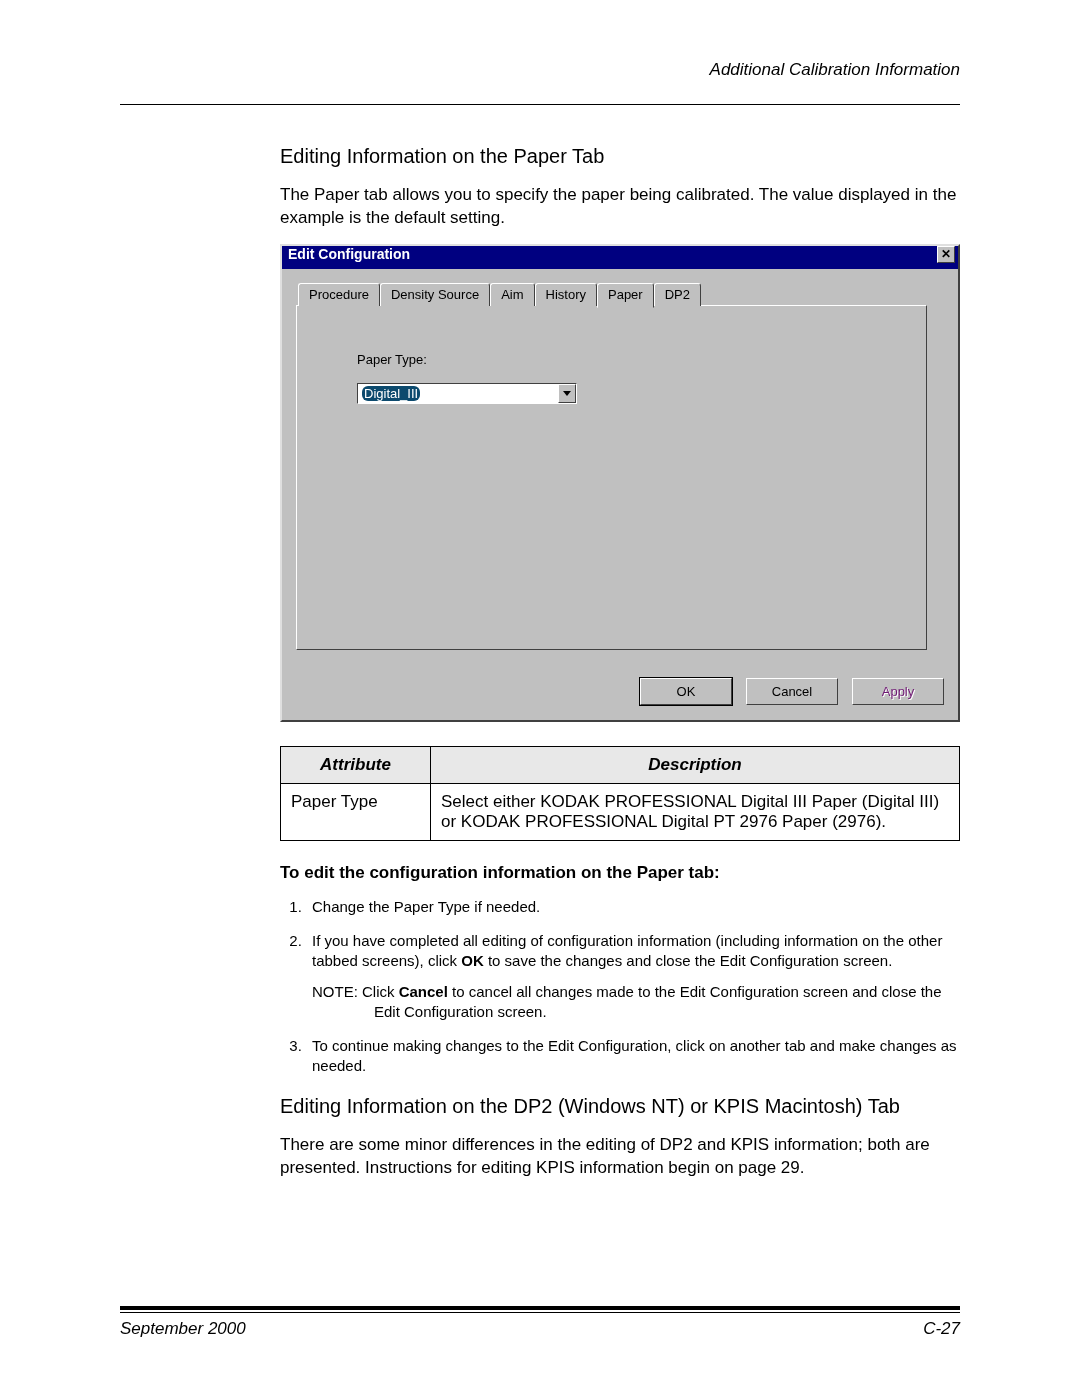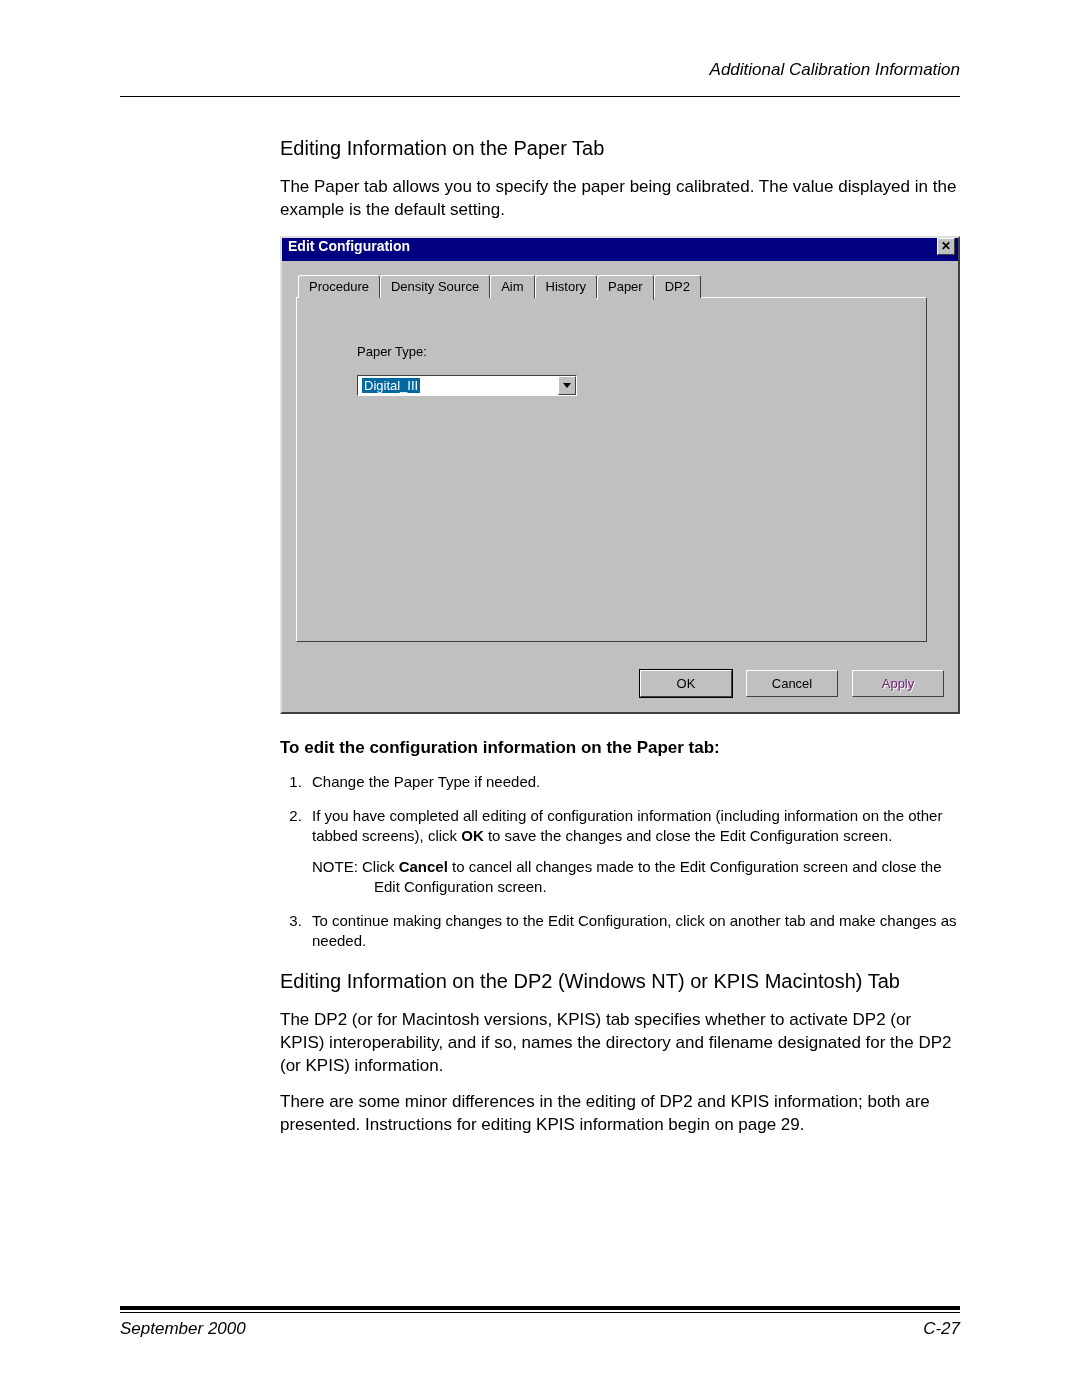--- a/index.html
+++ b/index.html
@@ -17,21 +17,21 @@
     position: absolute;
     left: 120px;
     top: 60px;
     width: 840px;
     height: 1280px;
   }
   .header {
     font-style: italic;
     font-size: 17px;
     text-align: right;
-    padding-bottom: 16px;
+    padding-bottom: 24px;
     border-bottom: 1px solid #000;
     margin-bottom: 40px;
   }
   .content {
     margin-left: 160px;
     width: 680px;
   }
   .h1 {
     font-weight: normal;
     font-size: 20px;
@@ -126,23 +126,24 @@
     border-right: 1px solid #fff;
     border-bottom: 1px solid #fff;
   }
   .combo-text {
     flex: 1;
     background: #fff;
     padding: 2px 4px;
     font-size: 13px;
   }
   .combo-text span {
-    background: #0369a1;
+    background: #0c4a6e;
     color: #fff;
     padding: 0 2px;
+    border-radius: 6px;
   }
   .combo-btn {
     width: 18px;
     background: #c0c0c0;
     border: 1px solid;
     border-color: #fff #404040 #404040 #fff;
     display: flex; align-items: center; justify-content: center;
   }
   .combo-btn::after {
     content:"";
@@ -258,36 +259,47 @@
           </div>
         </div>
         <div class="dlg-buttons">
           <div class="winbtn default">OK</div>
           <div class="winbtn">Cancel</div>
           <div class="winbtn disabled">Apply</div>
         </div>
       </div>
     </div>
 
+    <table class="attr">
+      <tbody>
+          <tr>
+        <th>Attribute</th>
+        <th>Description</th>
+      </tr>
+      <tr>
+        <td>Paper Type</td>
+        <td>Select either KODAK PROFESSIONAL Digital III Paper (Digital III) or KODAK PROFESSIONAL Digital PT 2976 Paper (2976).</td>
+      </tr>
+    </tbody>
+      </table>
 
     <div class="subhead">To edit the configuration information on the Paper tab:</div>
 
     <ol class="steps">
       <li>Change the Paper Type if needed.</li>
       <li>
         <span>If you have completed all editing of configuration information (including information on the other tabbed screens), click </span><b>OK</b><span> to save the changes and close the Edit Configuration screen.</span>
         <div class="note">
           <span>NOTE:  Click </span><b>Cancel</b><span> to cancel all changes made to the Edit Configuration screen and close the Edit Configuration screen.</span>
         </div>
       </li>
       <li>To continue making changes to the Edit Configuration, click on another tab and make changes as needed.</li>
     </ol>
 
     <div class="h1">Editing Information on the DP2 (Windows NT) or KPIS Macintosh) Tab</div>
-    <div class="p">The DP2 (or for Macintosh versions, KPIS) tab specifies whether to activate DP2 (or KPIS) interoperability, and if so, names the directory and filename designated for the DP2 (or KPIS) information.</div>
     <div class="p">There are some minor differences in the editing of DP2 and KPIS information; both are presented. Instructions for editing KPIS information begin on page 29.</div>
   </div>
 </div>
 
 <div class="footer">
   <div class="footer-inner">
     <span>September 2000</span>
     <span>C-27</span>
   </div>
 </div>

